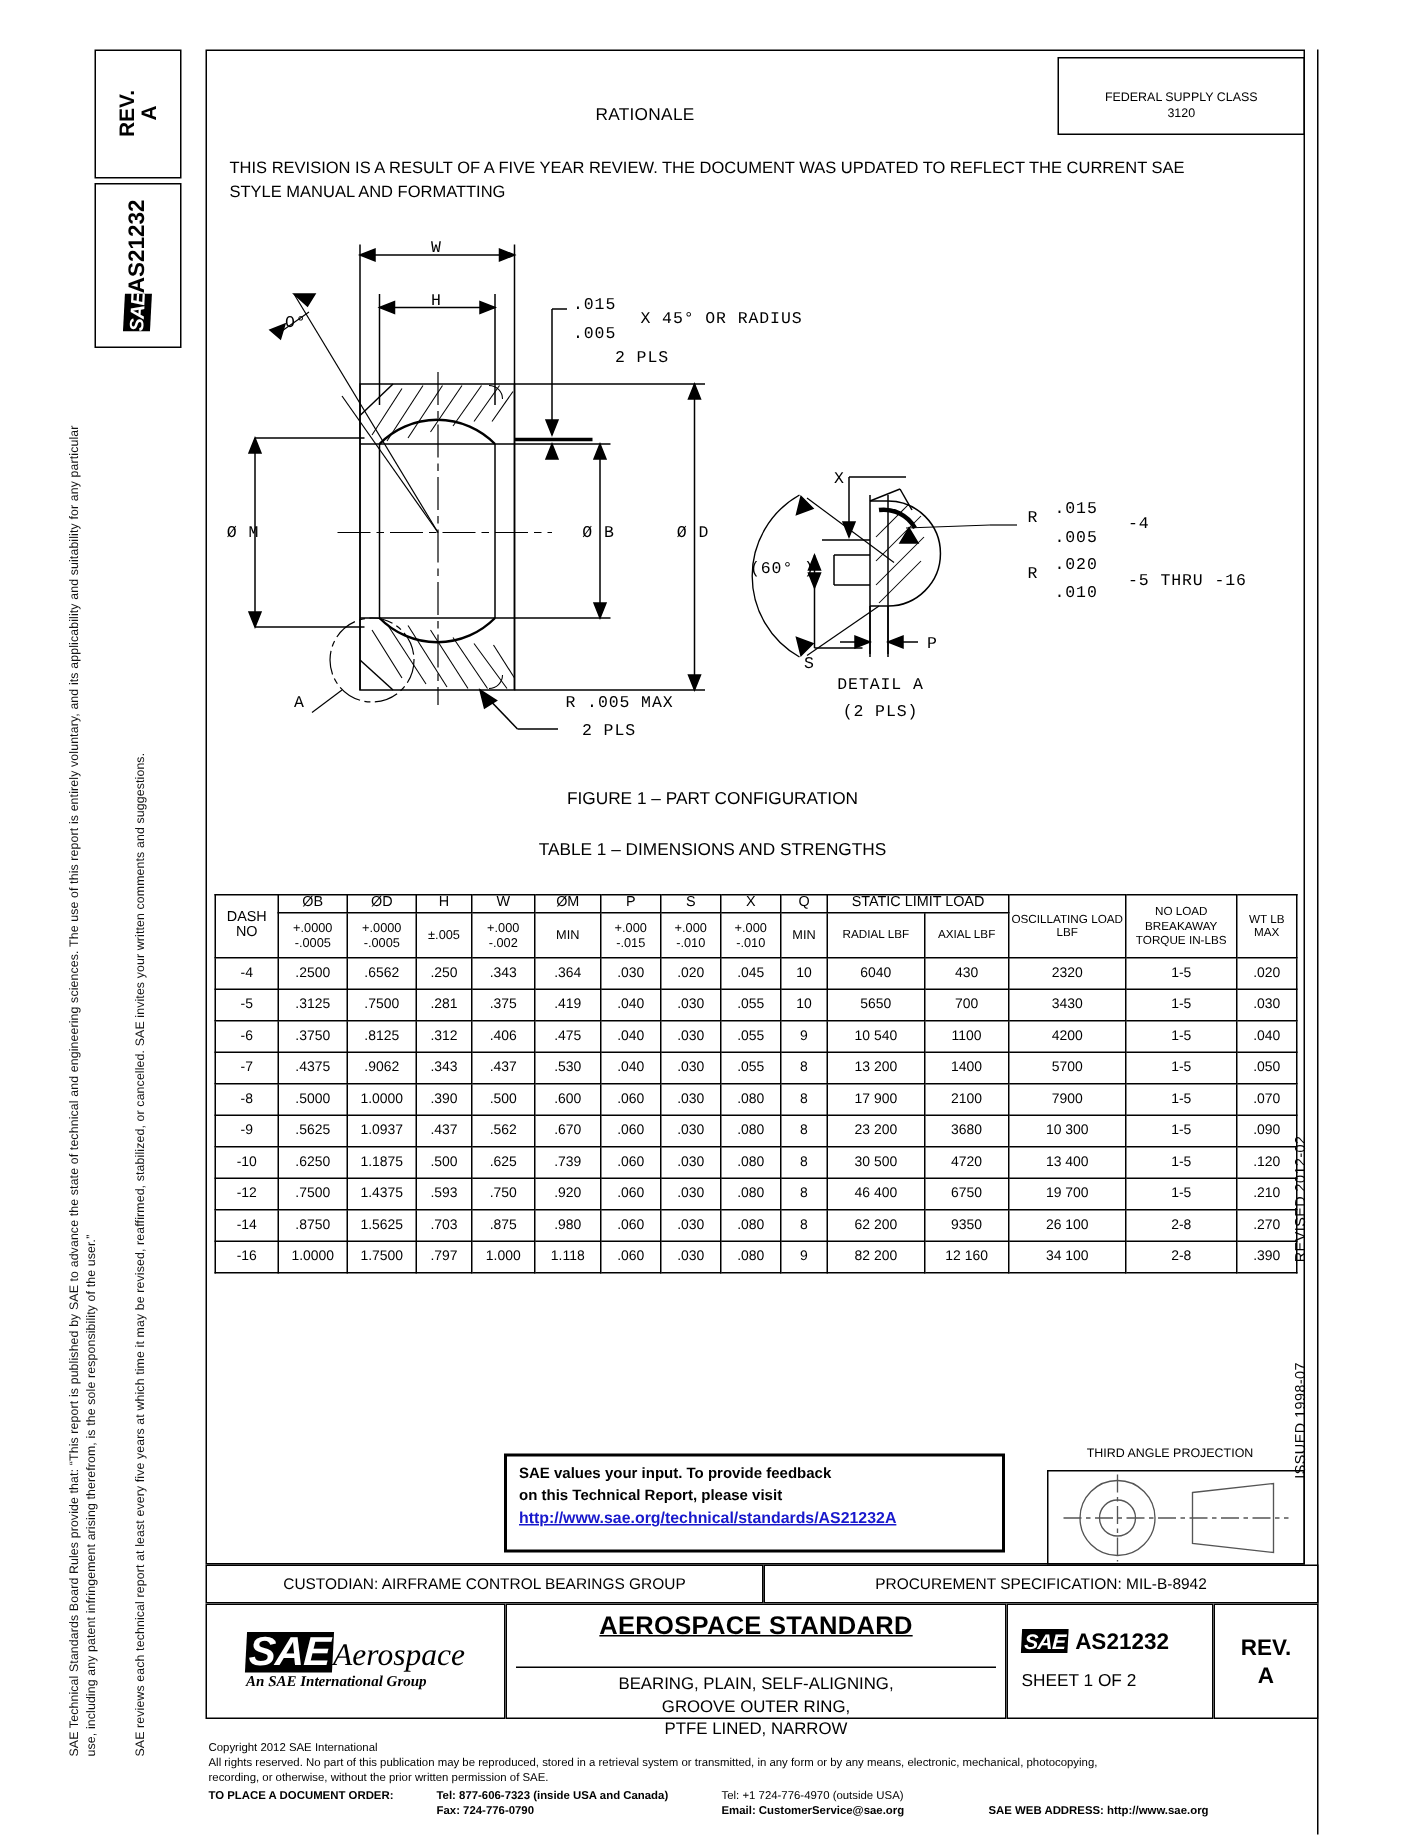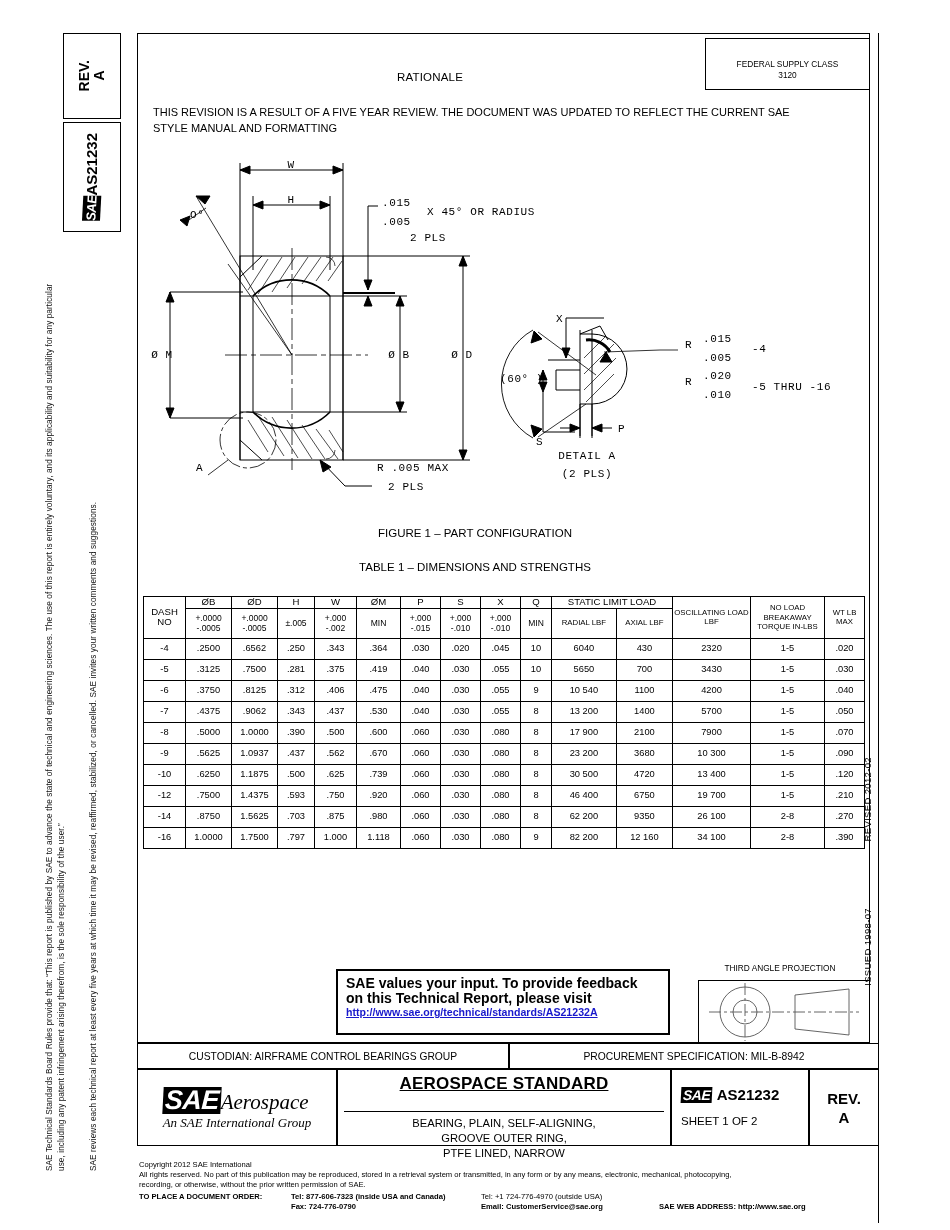--- a/index.html
+++ b/index.html
@@ -90,21 +90,21 @@
   table.dims th.tol { font-size:8.5px; height:30px; }
   table.dims th.small { font-size:7.8px; line-height:9.5px; }
 
   
   .fb-outer {
     position:absolute;
     border:2.2px solid #000;
     background:#fff;
     padding:5px 8px 6px 8px;
   }
-  .fb-line { font-size:14px; font-weight:bold; line-height:14.5px; }
+  .fb-line { font-size:10px; font-weight:bold; line-height:14.5px; }
   .fb-link { font-size:10.6px; font-weight:bold; color:#1818cc; text-decoration:underline; line-height:14.5px; display:block; }
 
   
   .tap-box { position:absolute; border:1.2px solid #000; }
   .tap-label { position:absolute; font-size:8.3px; text-align:center; width:100%; }
 
   
   .cust-cell {
     position:absolute;
     border:1.4px solid #000;
@@ -130,21 +130,21 @@
     color:#fff;
     padding:0 2px;
     letter-spacing:-0.5px;
     transform:skewX(-3deg);
   }
   .aero-word {
     font-family:"Liberation Serif", serif;
     font-style:italic;
     font-weight:normal;
   }
-  .sae-sub { font-size:13px; font-style:italic; font-family:"Liberation Serif", serif; }
+  .sae-sub { font-size:10px; font-style:italic; font-family:"Liberation Serif", serif;font-weight:bold; }
 
   
   .copy { position:absolute; font-size:7.6px; line-height:10.2px; }
 
   
   .rdate {
     position:absolute;
     writing-mode:vertical-rl;
     transform:rotate(180deg);
     font-size:9.6px;

